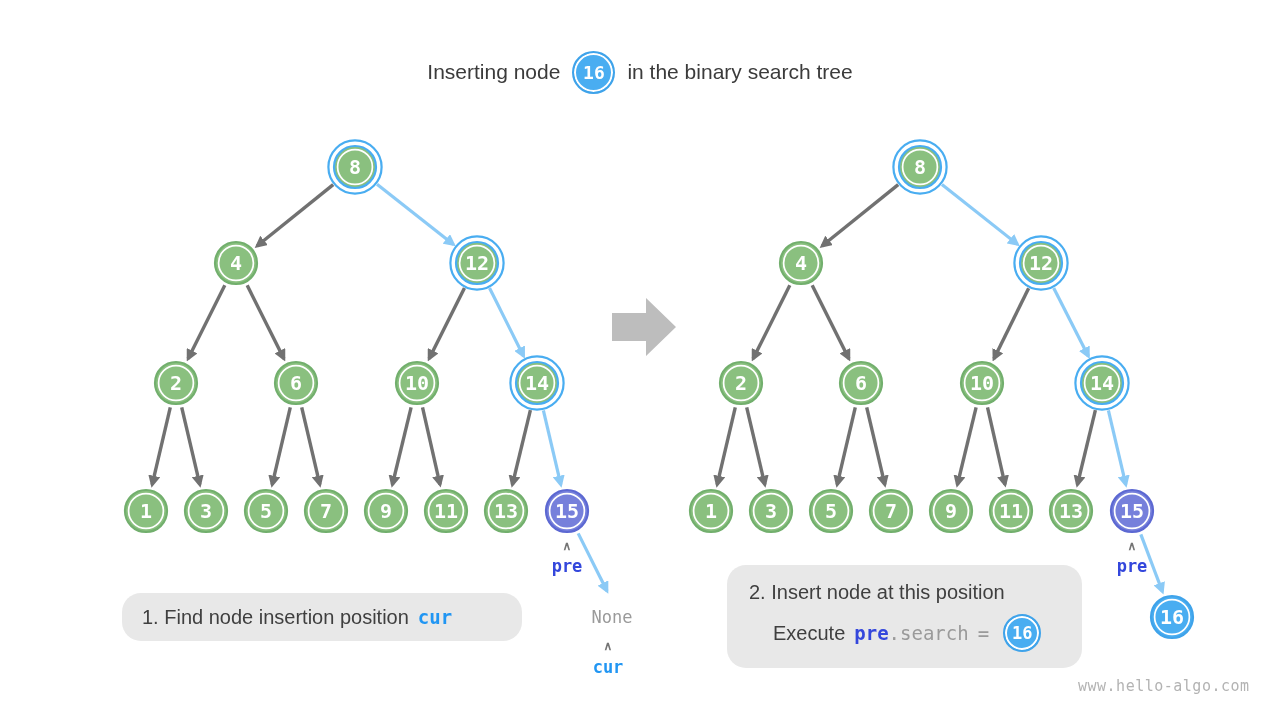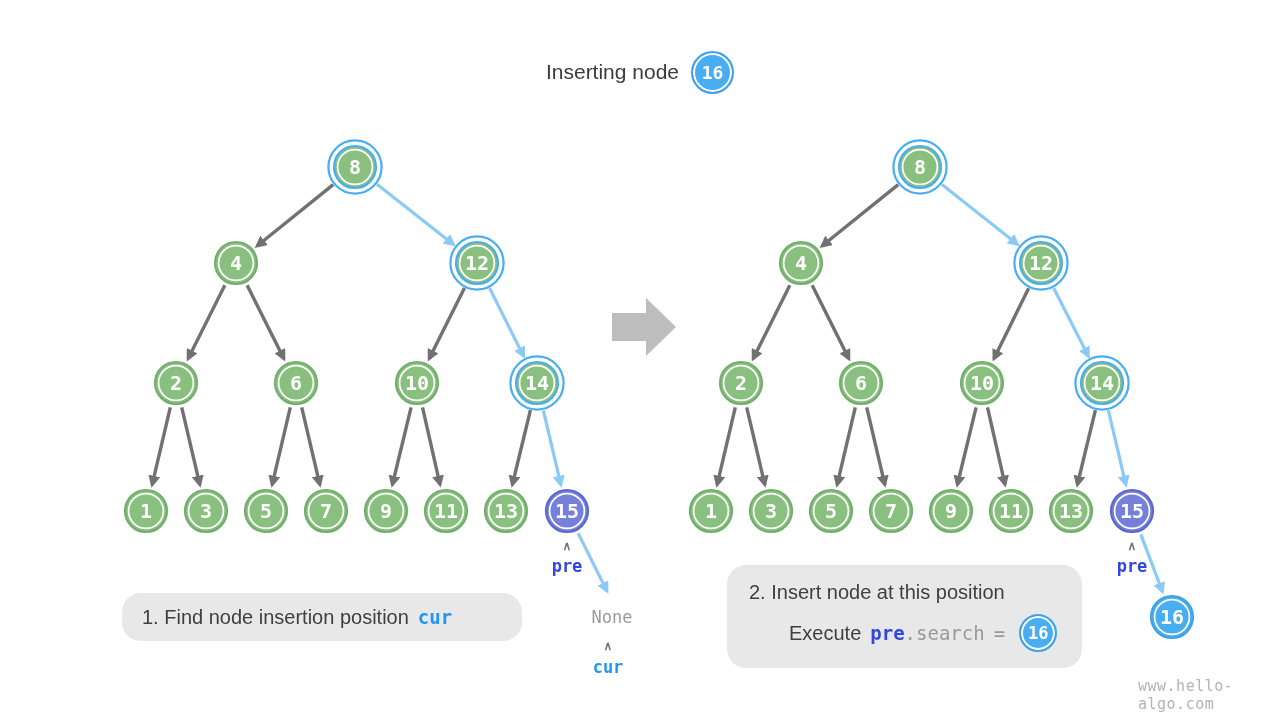--- a/index.html
+++ b/index.html
@@ -18,36 +18,36 @@
     color:#fff;display:flex;align-items:center;justify-content:center;
     font-family:"DejaVu Sans Mono", monospace;font-weight:bold;font-size:18px;flex:0 0 auto;}
   .badge.small{width:38px;height:38px;font-size:17px;margin-left:14px;}
 
   .caption{position:absolute;background:var(--caption_bg);border-radius:19px;
     color:var(--caption_text);font-size:20px;}
   .caption-left{left:122px;top:593px;width:400px;height:48px;
     display:flex;align-items:center;padding-left:20px;box-sizing:border-box;}
   .caption-right{left:727px;top:565px;width:355px;height:103px;box-sizing:border-box;
     display:flex;flex-direction:column;justify-content:center;gap:10px;padding-left:22px;}
-  .caption-line2{display:flex;align-items:center;margin-left:40px;}
+  .caption-line2{display:flex;align-items:center;margin-left:24px;}
 
   .code{font-family:"DejaVu Sans Mono", monospace;font-weight:bold;font-size:19px;}
   .code-cur{color:var(--cur_blue);margin-left:9px;}
   .code-pre{color:var(--pre_indigo);margin-left:9px;}
   .code-gray{color:var(--muted_gray);font-weight:normal;}
   .equals{margin-left:9px;}
 
   .anno{position:absolute;transform:translate(-50%,-50%);white-space:nowrap;}
   .mono-label{font-family:"DejaVu Sans Mono", monospace;font-weight:bold;font-size:17px;}
   .pre-label{color:var(--pre_indigo);}
   .cur-label{color:var(--cur_blue);}
   .none-label{color:var(--muted_gray);font-family:"DejaVu Sans Mono", monospace;font-size:17px;}
   .caret{color:var(--caret_gray);font-size:12px;font-weight:bold;}
 
-  .watermark{position:absolute;left:1138px;top:677px;color:var(--watermark_gray);
+  .watermark{position:absolute;left:1078px;top:677px;color:var(--watermark_gray);
     font-family:"DejaVu Sans Mono", monospace;font-size:15px;letter-spacing:0.5px;}
 </style>
 </head>
 <body>
 
 <div class="stage">
 
   <svg id="tree-canvas" width="1280" height="720">
       <defs>
         <marker id="arrow-gray" viewBox="0 0 10 10" refX="7.5" refY="5" markerWidth="12" markerHeight="12" markerUnits="userSpaceOnUse" orient="auto">
@@ -253,20 +253,21 @@
         </g>
       </g>
       <polygon points="612,313 646,313 646,298 676,327 646,356 646,341 612,341" fill="#BDBDBD"></polygon>
     </svg>
 
   <div class="title-row">
     <span>Inserting node</span>
     <span class="badge">
       <span>16</span>
     </span>
+    <span>in the binary search tree</span>
   </div>
 
   <div class="anno mono-label pre-label" style="left: 567px; top: 566px;">pre</div>
   <div class="anno caret" style="left: 567px; top: 546px;">∧</div>
   <div class="anno none-label" style="left: 608px; top: 617px; padding-left: 8px;">None</div>
   <div class="anno caret" style="left: 608px; top: 646px;">∧</div>
   <div class="anno mono-label cur-label" style="left: 608px; top: 667px;">cur</div>
   <div class="anno mono-label pre-label" style="left: 1132px; top: 566px;">pre</div>
   <div class="anno caret" style="left: 1132px; top: 546px;">∧</div>
 

